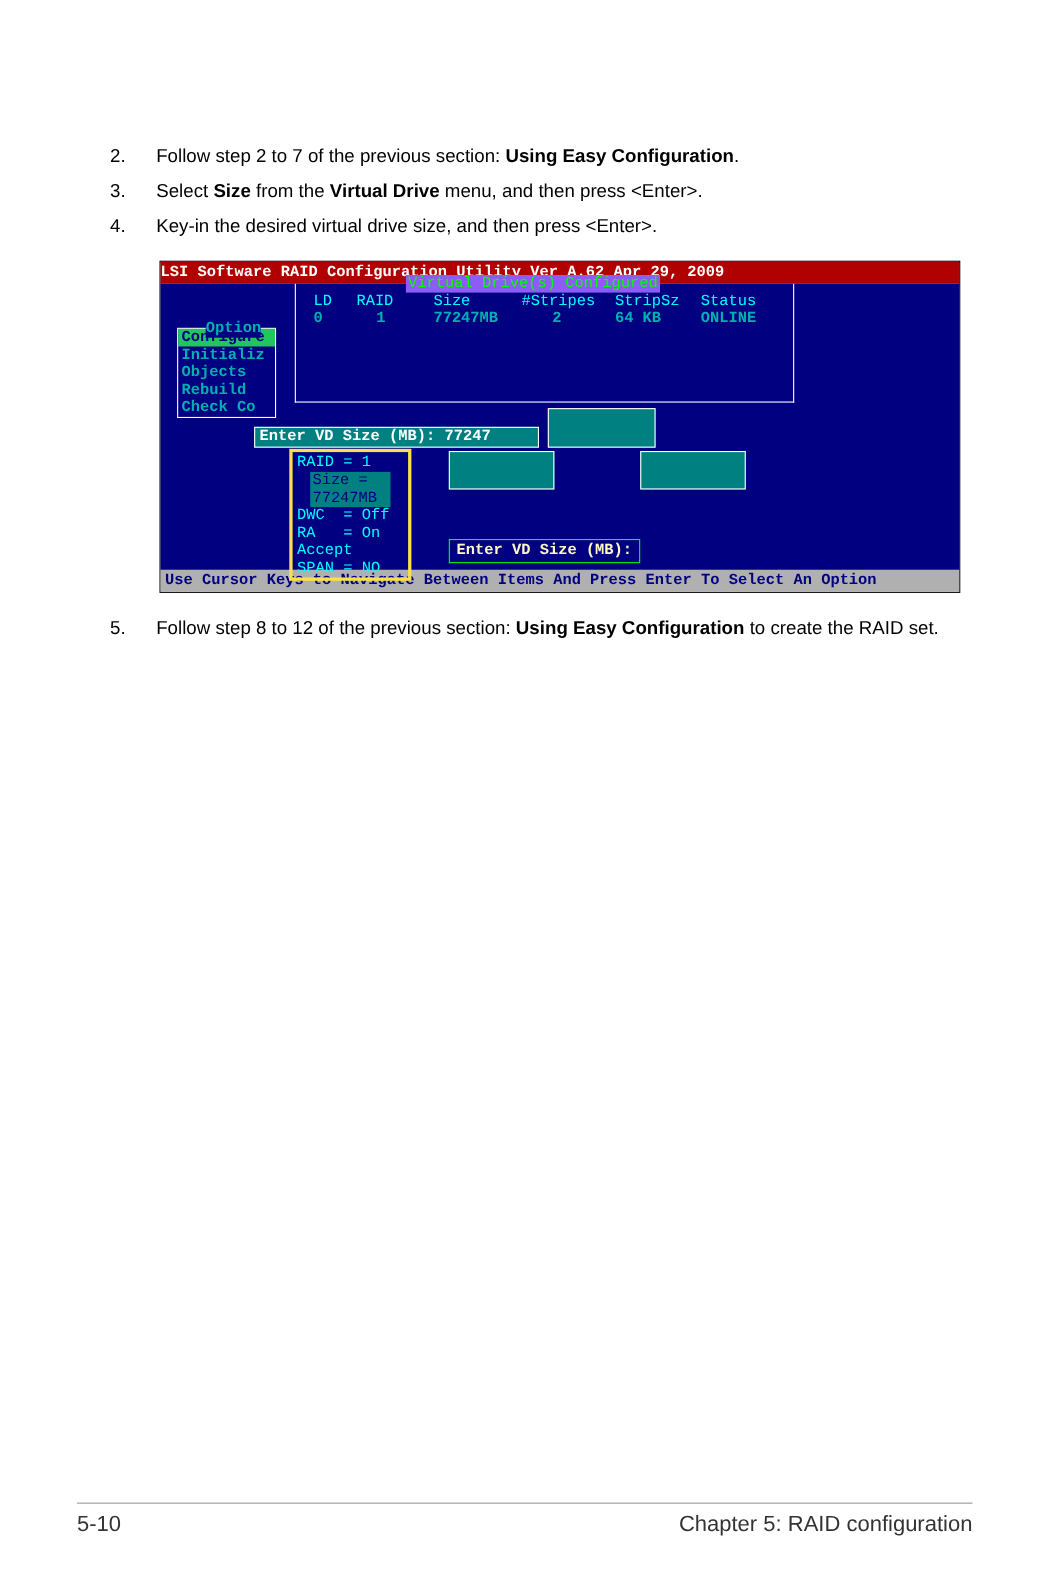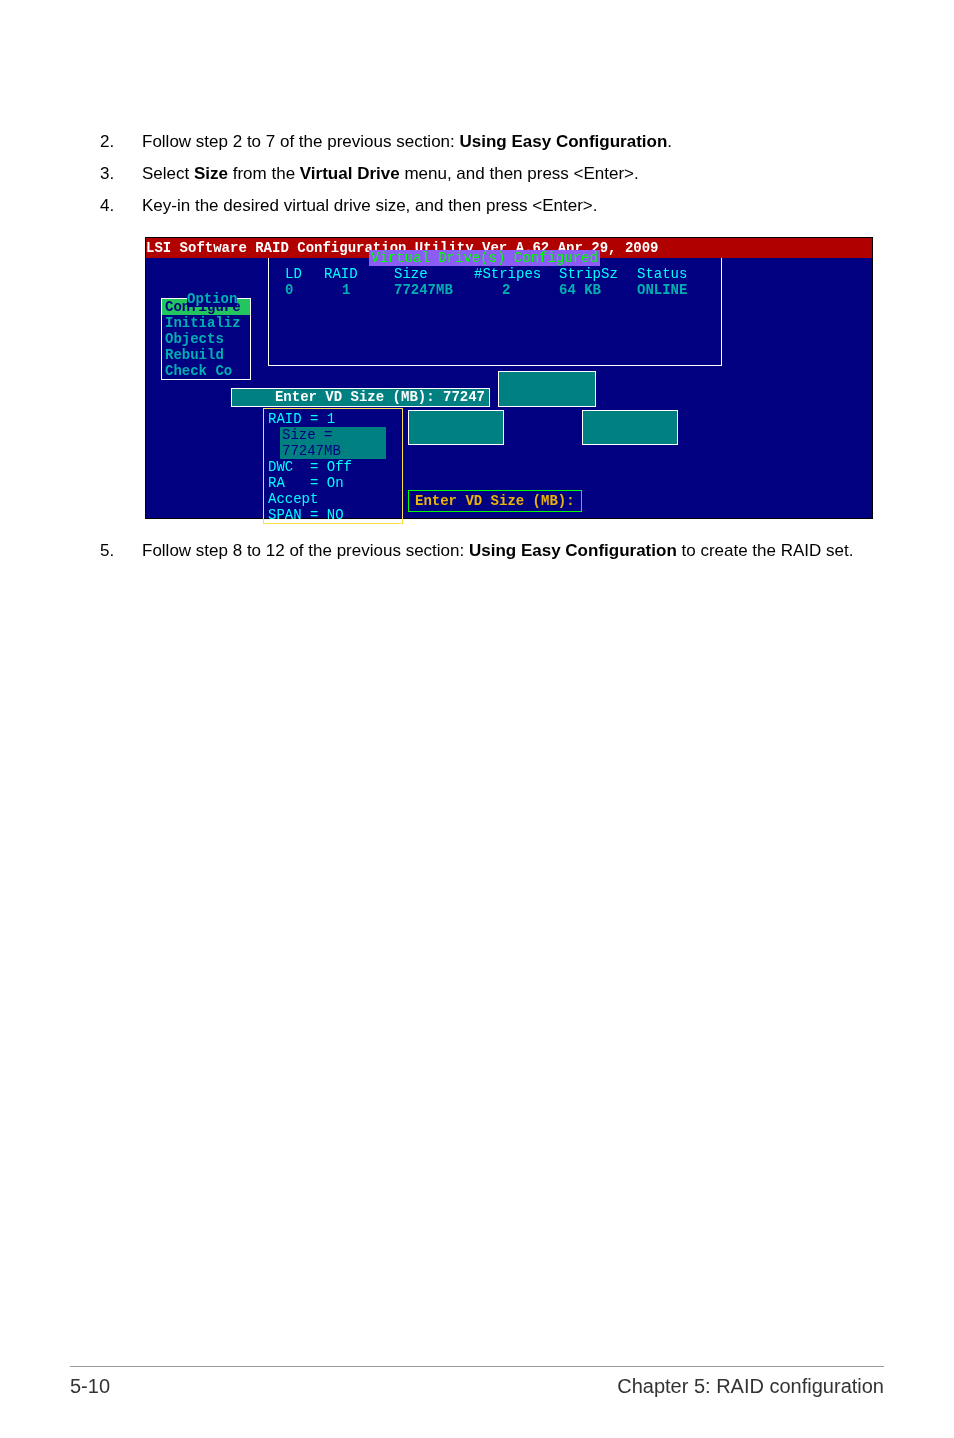--- a/index.html
+++ b/index.html
@@ -126,21 +126,20 @@
       top: 130px;
       left: 85px;
       width: 259px;
       background: #008080;
       color: #fff;
       border: 1px solid #fff;
       padding: 0 4px;
       height: 19px;
       font-weight: bold;
       white-space: pre;
-      text-align: right;
     }
     .teal-block {
       position: absolute;
       background: #008080;
       border: 1px solid #fff;
     }
     .teal1 {
       top: 113px;
       left: 352px;
       width: 98px;
@@ -155,41 +154,41 @@
     .teal3 {
       top: 152px;
       left: 436px;
       width: 96px;
       height: 35px;
     }
     .config-box {
       position: absolute;
       top: 150px;
       left: 117px;
-      width: 140px;
-      border: 1px solid #fde047;
+      width: 111px;
+      border: 3px solid #fde047;
       color: #00ffff;
       padding-top: 2px;
     }
     .config-row {
       padding: 0 4px;
       white-space: pre;
     }
     .config-row-hl {
       background: #008080;
       color: #000080;
       margin: 0 16px;
       padding: 0 2px;
     }
     .prompt-box {
       position: absolute;
       top: 232px;
       left: 262px;
       border: 1px solid #00ff00;
-      color: #eab308;
+      color: #fef9c3;
       padding: 2px 6px;
       font-weight: bold;
     }
     .gray-bar {
       background: #b0b0b0;
       color: #000080;
       font-family: "Courier New", monospace;
       font-size: 14px;
       font-weight: bold;
       padding: 2px 4px;
@@ -272,20 +271,21 @@
       <div class="config-row">RAID = 1</div>
       <div class="config-row-hl">Size = 77247MB</div>
       <div class="config-row">DWC  = Off</div>
       <div class="config-row">RA   = On</div>
       <div class="config-row">Accept</div>
       <div class="config-row">SPAN = NO</div>
     </div>
 
     <div class="prompt-box">Enter VD Size (MB):</div>
   </div>
+  <div class="gray-bar">Use Cursor Keys to Navigate Between Items And Press Enter To Select An Option</div>
 </div>
 
 <div class="step-list">
   <div class="step-item">
     <span class="step-num">5.</span>
     <span class="step-text">
       <span>Follow step 8 to 12 of the previous section: </span><span class="bold">Using Easy Configuration</span><span> to create the RAID set.</span>
     </span>
   </div>
 </div>

